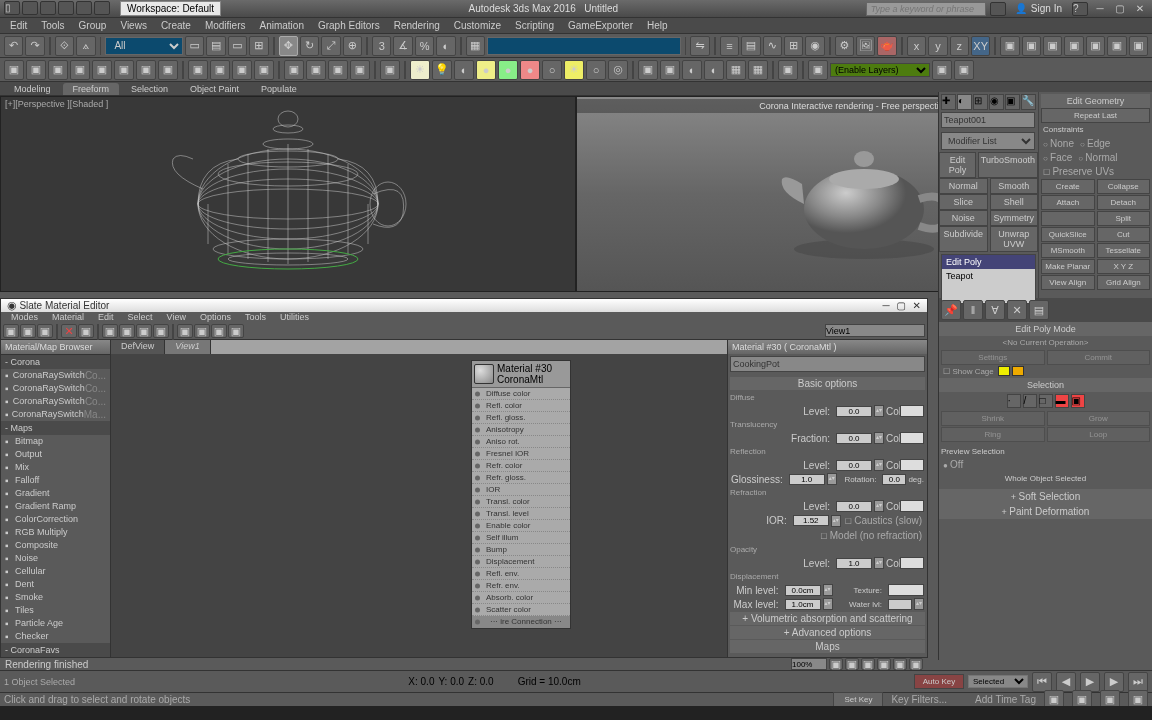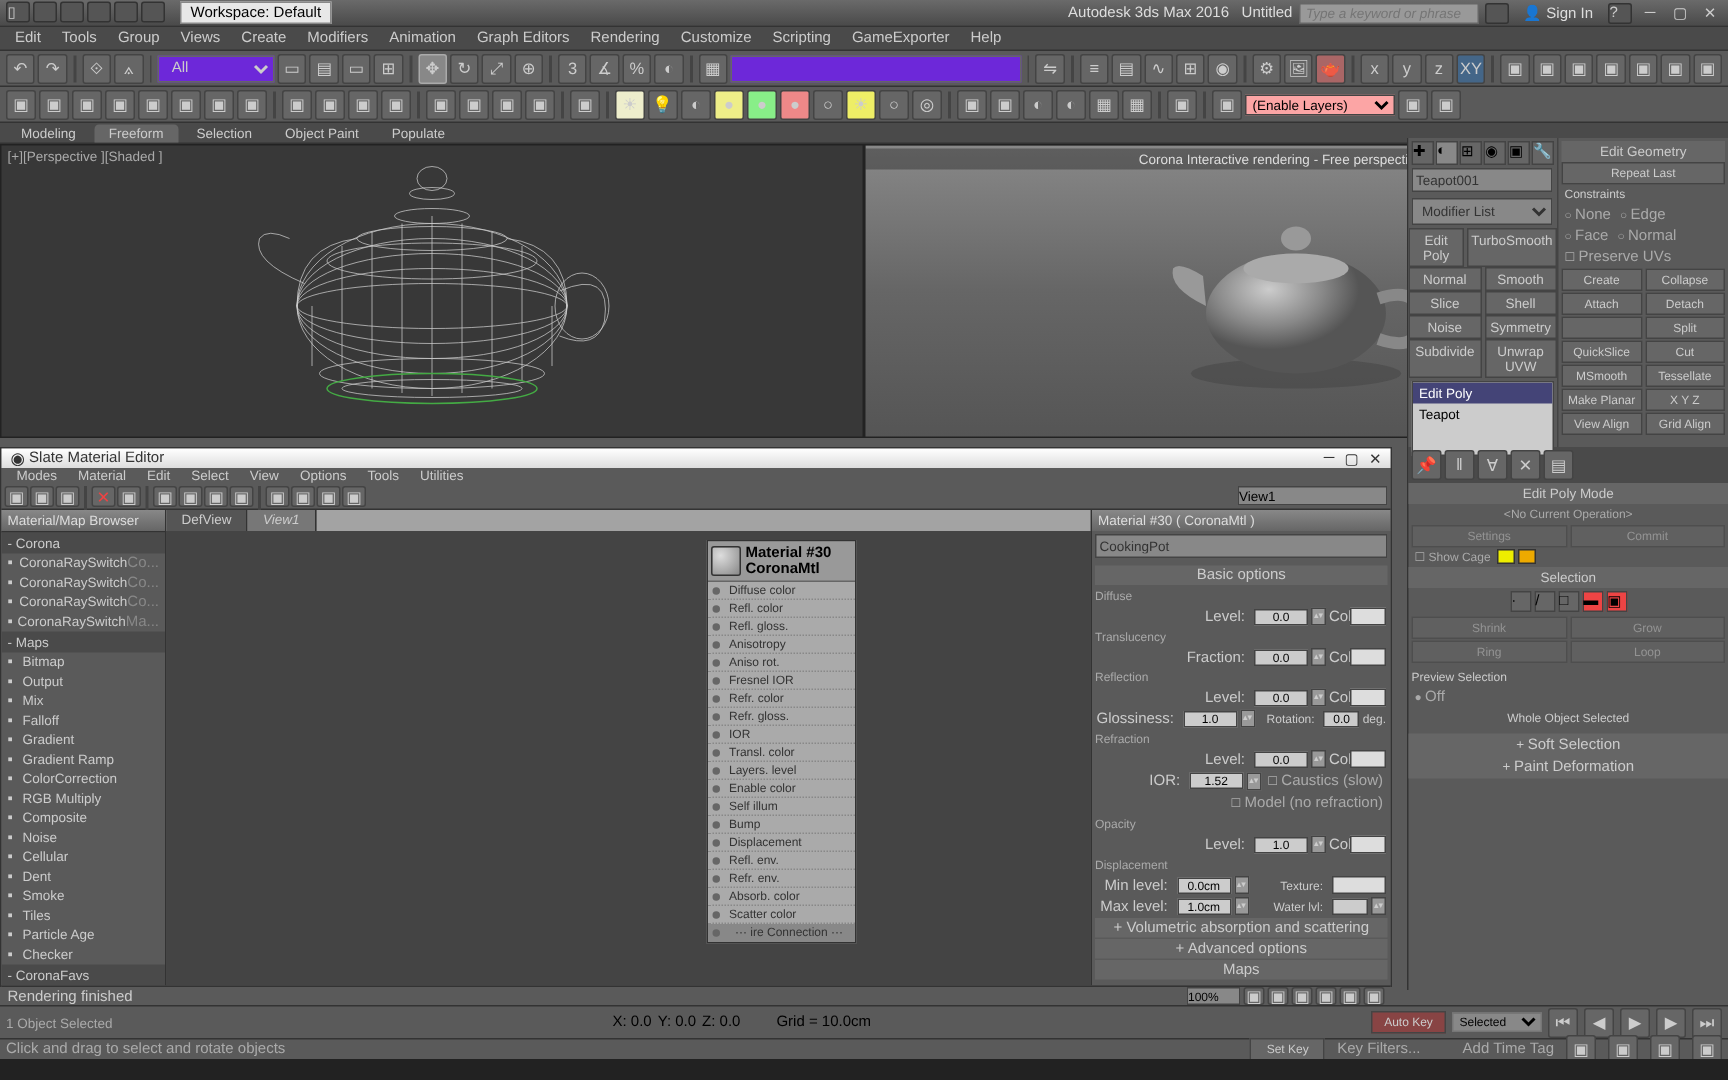--- a/index.html
+++ b/index.html
@@ -1,32 +1,32 @@
 <!DOCTYPE html>
 <html><head>
 <meta charset="utf-8">
 <style>
 *{margin:0;padding:0;box-sizing:border-box;font-family:"Segoe UI",Tahoma,sans-serif;font-size:10px;user-select:none}
 body{width:1152px;height:720px;background:#5a5a5a;overflow:hidden;position:relative}
 .titlebar{height:18px;background:linear-gradient(#6a6a6a,#4a4a4a);display:flex;align-items:center;color:#ccc;border-bottom:1px solid #333}
 .titlebar-left{display:flex;gap:2px;padding:0 4px}
 .tb-icon{width:16px;height:14px;background:#555;border:1px solid #333;border-radius:2px}
 .workspace-sel{margin-left:8px;background:#e8e8e8;color:#000;padding:1px 6px;border:1px solid #888;font-size:10px}
-.titlebar-center{flex:1;text-align:right;font-size:10px;color:#ddd}
+.titlebar-center{flex:1;text-align:center;font-size:10px;color:#ddd}
 .titlebar-right{display:flex;gap:4px;align-items:center;padding:0 4px}
 .search-box{width:120px;height:14px;background:#999;border:1px solid #666;padding:0 4px;font-size:9px;font-style:italic;color:#555}
 .signin{color:#ddd;font-size:10px;padding:0 6px}
 .win-btn{width:16px;height:14px;display:flex;align-items:center;justify-content:center;color:#ccc;cursor:pointer}
 .menubar{height:16px;background:#4a4a4a;display:flex;gap:2px;padding:0 4px;align-items:center;border-bottom:1px solid #333}
 .menubar span{color:#ccc;font-size:10px;padding:0 6px;cursor:pointer}
 .toolbar{height:24px;background:#5a5a5a;display:flex;gap:2px;padding:2px 4px;align-items:center;border-bottom:1px solid #333}
 .tool-btn{width:20px;height:20px;background:#666;border:1px solid #444;border-radius:2px;cursor:pointer;display:flex;align-items:center;justify-content:center;font-size:11px;color:#ccc}
 .tool-btn.active{background:#888;border-color:#aaa}
 .tool-sep{width:2px;height:18px;background:#444;margin:0 2px}
-.tool-input{width:200px;height:18px;background:#6d28d9;border:1px solid #666;color:#ccc;padding:0 4px}
+.tool-input{width:200px;height:18px;background:#0c4a6e;border:1px solid #666;color:#ccc;padding:0 4px}
 .toolbar2{height:24px;background:#5a5a5a;display:flex;gap:2px;padding:2px 4px;align-items:center;border-bottom:1px solid #333}
 .ribbon{height:14px;background:#4a4a4a;display:flex;gap:2px;padding:0 4px;align-items:center;border-bottom:1px solid #333}
 .ribbon-tab{color:#ccc;font-size:9px;padding:1px 10px;cursor:pointer}
 .ribbon-tab.active{background:#666;border-radius:3px 3px 0 0}
 .main-area{position:relative;height:196px;display:flex}
 .viewport{flex:1;background:#383838;position:relative;border:1px solid #222}
 .viewport-label{position:absolute;top:2px;left:4px;color:#aaa;font-size:9px;z-index:5}
 .viewport-render{flex:1;background:linear-gradient(#888,#666 50%,#555);position:relative;border:1px solid #222}
 .render-label{position:absolute;top:2px;left:0;right:0;text-align:center;color:#ddd;font-size:9px;background:rgba(0,0,0,0.3);padding:2px}
 .teapot-wire{position:absolute;left:50%;top:50%;transform:translate(-50%,-50%)}
@@ -50,21 +50,21 @@
 .mat-browser{width:110px;background:#5a5a5a;border-right:1px solid #333;display:flex;flex-direction:column}
 .mat-browser-hdr{background:linear-gradient(#888,#666);padding:2px 4px;font-size:9px;color:#ddd;border-bottom:1px solid #333}
 .mat-browser-list{flex:1;overflow:hidden}
 .mat-br-item{padding:1px 4px;font-size:9px;color:#ccc;display:flex;cursor:pointer}
 .mat-br-cat{padding:2px 4px;font-size:9px;color:#ccc;background:#4a4a4a;cursor:pointer}
 .mat-canvas{flex:1;background:#444;position:relative}
 .mat-view-tabs{height:14px;background:#a3a3a3;display:flex}
 .mat-view-tab{padding:1px 10px;font-size:9px;color:#ccc;background:#555;border-right:1px solid #333;cursor:pointer}
 .mat-view-tab.active{background:#777;font-style:italic}
 .mat-node{position:absolute;left:360px;top:20px;width:100px;background:#aaa;border:1px solid #333}
-.mat-node-hdr{background:#999;padding:2px;display:flex;align-items:center;font-size:9px;font-weight:bold;border-bottom:1px solid #666}
+.mat-node-hdr{background:#999;padding:2px;display:flex;align-items:center;font-size:9px;font-weight:normal;border-bottom:1px solid #666}
 .mat-node-preview{width:20px;height:20px;background:radial-gradient(circle at 30% 30%,#ddd,#888);border:1px solid #333;margin-right:3px;border-radius:2px}
 .mat-slot{padding:1px 4px 1px 14px;font-size:8px;color:#333;border-bottom:1px dotted #888;position:relative}
 .mat-slot::before{content:"";position:absolute;left:3px;top:50%;width:5px;height:5px;background:#666;border-radius:50%;transform:translateY(-50%)}
 .mat-params{width:200px;background:#5a5a5a;border-left:1px solid #333;display:flex;flex-direction:column;overflow:hidden}
 .mat-params-hdr{background:linear-gradient(#888,#666);padding:2px 4px;font-size:9px;color:#ddd}
 .mat-params-name{padding:2px;background:#888;border:1px solid #444;margin:2px;font-size:9px;color:#333}
 .mat-rollout{padding:2px;font-size:9px;color:#ccc}
 .mat-rollout-hdr{text-align:center;background:#666;padding:1px;margin:1px 0;cursor:pointer}
 .mat-param-row{display:flex;align-items:center;gap:2px;padding:1px}
 .mat-param-label{flex:1;text-align:right;padding-right:4px}
@@ -212,21 +212,21 @@
   <div class="tool-btn">▣</div>
   <div class="tool-btn">▣</div>
   <div class="tool-btn">◐</div>
   <div class="tool-btn">◐</div>
   <div class="tool-btn">▦</div>
   <div class="tool-btn">▦</div>
   <div class="tool-sep"></div>
   <div class="tool-btn">▣</div>
   <div class="tool-sep"></div>
   <div class="tool-btn">▣</div>
-  <select style="width:100px;background:#fca5a5;border:1px solid #444;font-size:9px"><option>(Enable Layers)</option></select>
+  <select style="width:100px;background:#4d7c0f;border:1px solid #444;font-size:9px"><option>(Enable Layers)</option></select>
   <div class="tool-btn">▣</div>
   <div class="tool-btn">▣</div>
 </div>
 
 <div class="ribbon" id="ribbon">
     <span class="ribbon-tab">Modeling</span>
     <span class="ribbon-tab active">Freeform</span>
     <span class="ribbon-tab">Selection</span>
     <span class="ribbon-tab">Object Paint</span>
     <span class="ribbon-tab">Populate</span>
@@ -495,21 +495,21 @@
             <div class="mat-slot">Diffuse color</div>
             <div class="mat-slot">Refl. color</div>
             <div class="mat-slot">Refl. gloss.</div>
             <div class="mat-slot">Anisotropy</div>
             <div class="mat-slot">Aniso rot.</div>
             <div class="mat-slot">Fresnel IOR</div>
             <div class="mat-slot">Refr. color</div>
             <div class="mat-slot">Refr. gloss.</div>
             <div class="mat-slot">IOR</div>
             <div class="mat-slot">Transl. color</div>
-            <div class="mat-slot">Layers. level</div>
+            <div class="mat-slot">Transl. level</div>
             <div class="mat-slot">Enable color</div>
             <div class="mat-slot">Self illum</div>
             <div class="mat-slot">Bump</div>
             <div class="mat-slot">Displacement</div>
             <div class="mat-slot">Refl. env.</div>
             <div class="mat-slot">Refr. env.</div>
             <div class="mat-slot">Absorb. color</div>
             <div class="mat-slot">Scatter color</div>
           </div>
         <div class="mat-slot" style="text-align:center;background:#888">··· ire Connection ···</div>

